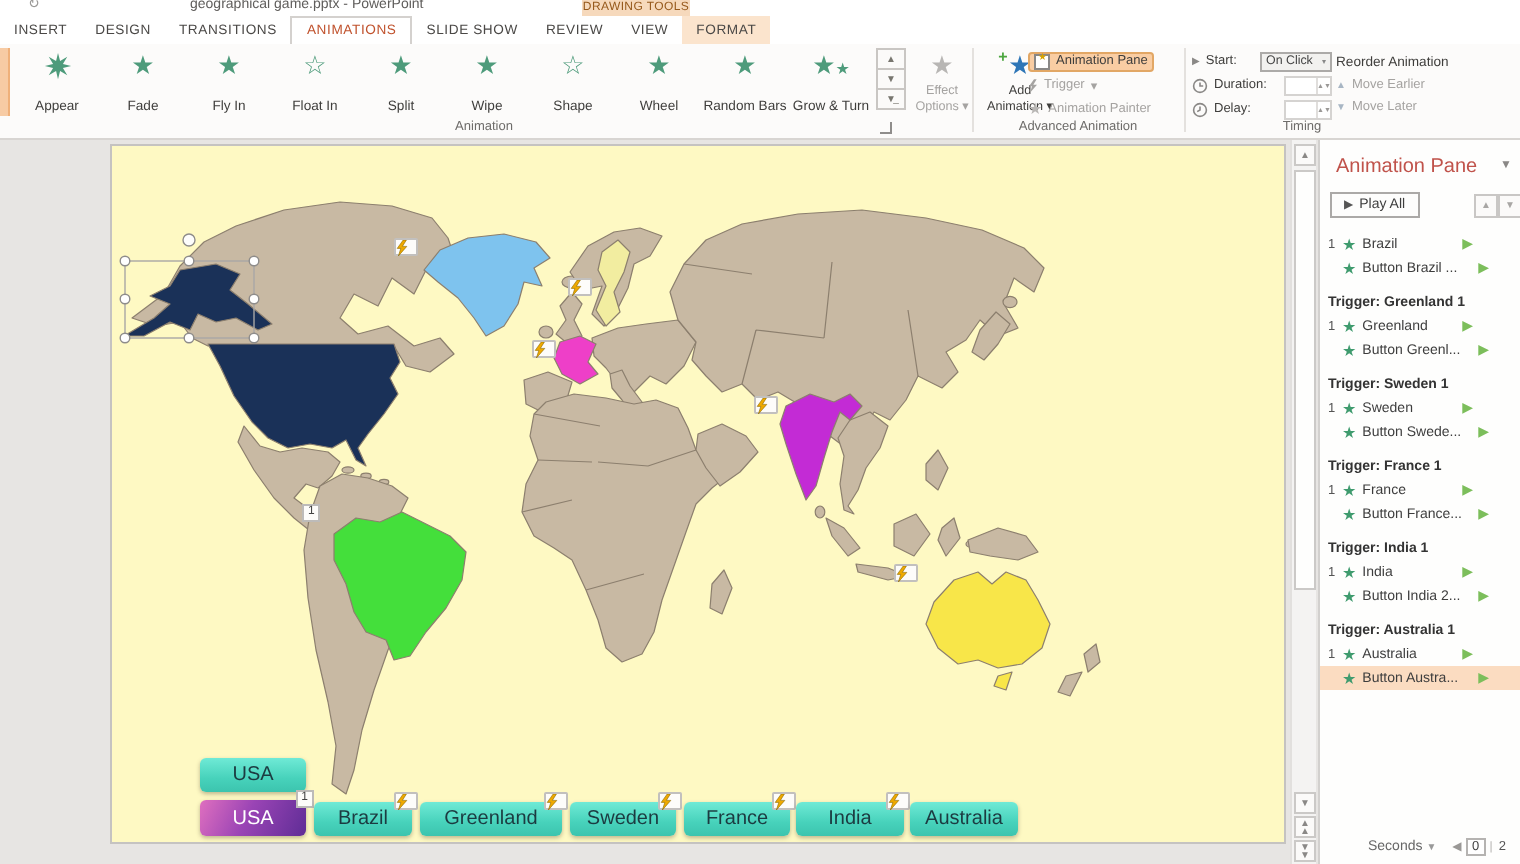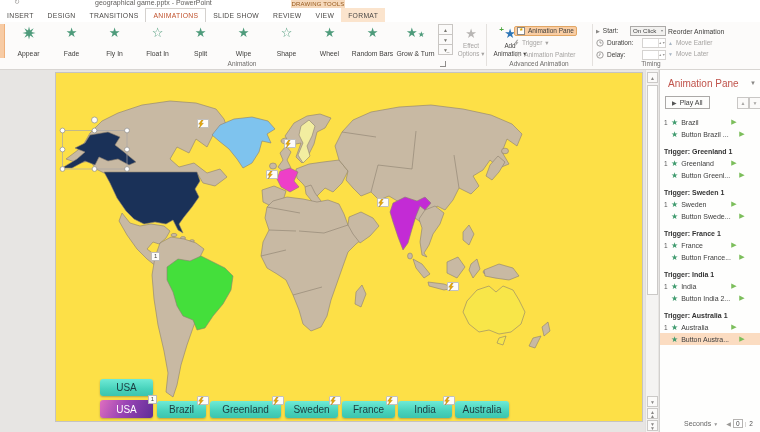--- a/index.html
+++ b/index.html
@@ -53,21 +53,21 @@
   .spin{width:24px;height:10px;background:#fff;border:1px solid #D5D3D1;margin-left:auto;display:flex;}
   .spin .val{flex:1;font-size:6.2px;color:#444;}
   .spin .ud{width:7px;border-left:1px solid #E0DEDC;display:flex;flex-direction:column;align-items:center;justify-content:center;font-size:3.5px;color:#9a9896;line-height:4px;}
   .reorder{position:absolute;left:668px;top:4px;width:92px;}
   .rhead{font-size:6.8px;color:#3f3e3c;height:11px;display:flex;align-items:center;}
   .rrow{font-size:6.5px;color:#A5A3A1;height:11px;display:flex;align-items:center;gap:3px;}
   .rtri{font-size:5px;color:#A8B6C4;}
 
   
   .workspace{position:absolute;left:0;top:70px;width:760px;height:362px;background:#E7E5E3;}
-  .slide{position:absolute;left:55px;top:2px;width:588px;height:350px;background:#fde047;border:1px solid #C5C3C1;}
+  .slide{position:absolute;left:55px;top:2px;width:588px;height:350px;background:#fef9c3;border:1px solid #C5C3C1;}
   .slide svg{position:absolute;left:0;top:0;}
   .slide svg path,.slide svg ellipse{stroke:#8C7F6E;stroke-width:0.6;stroke-linejoin:round;}
 
   .mapbadge{position:absolute;width:12px;height:9px;background:#FDFCFA;border:1px solid #C2C0BE;border-radius:1px;
     display:flex;align-items:center;justify-content:center;}
   .nbadge{position:absolute;font-size:6px;line-height:7px;background:#FDFCFA;border:1px solid #BDBBB9;padding:0 2px;color:#444;}
 
   .sbtn{position:absolute;height:17px;border-radius:3px;display:flex;align-items:center;justify-content:center;
     font-size:10px;color:#1C3B41;background:linear-gradient(180deg,#6FEAD6 0%,#47D2BB 60%,#3CC4AE 100%);
     box-shadow:0 1px 2px rgba(90,80,60,.4);cursor:pointer;}

